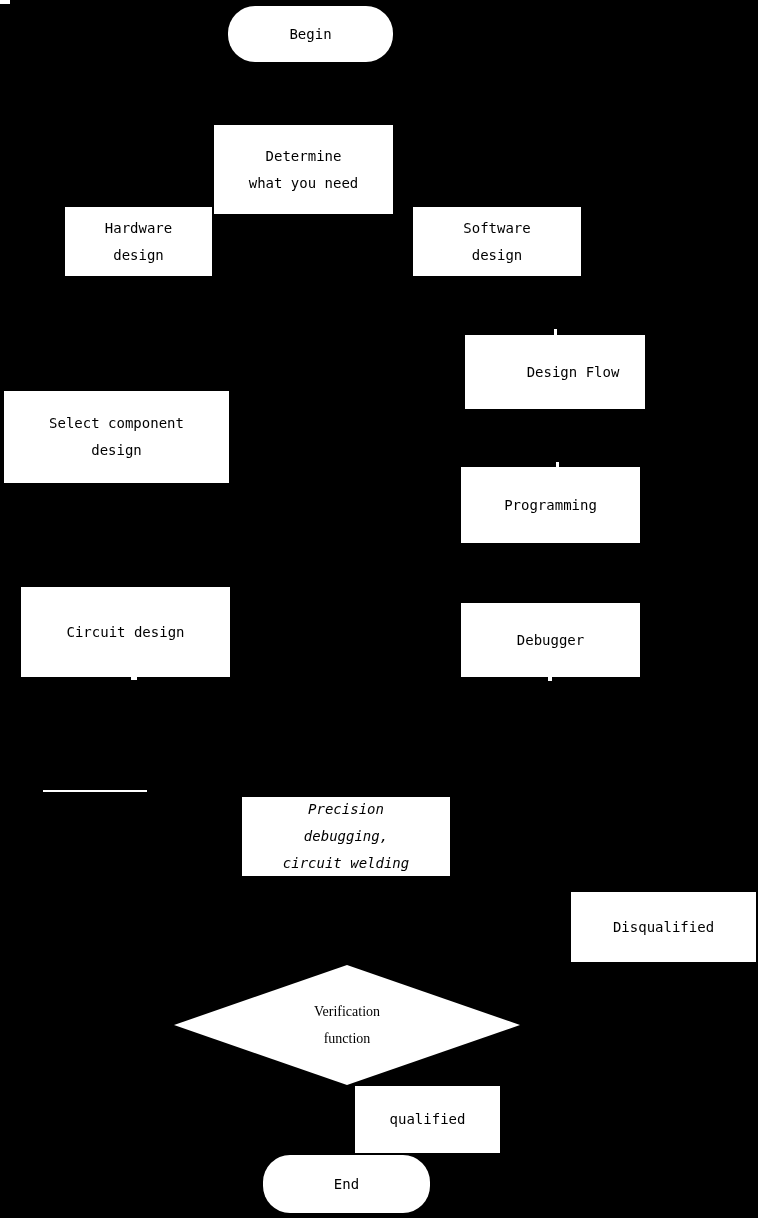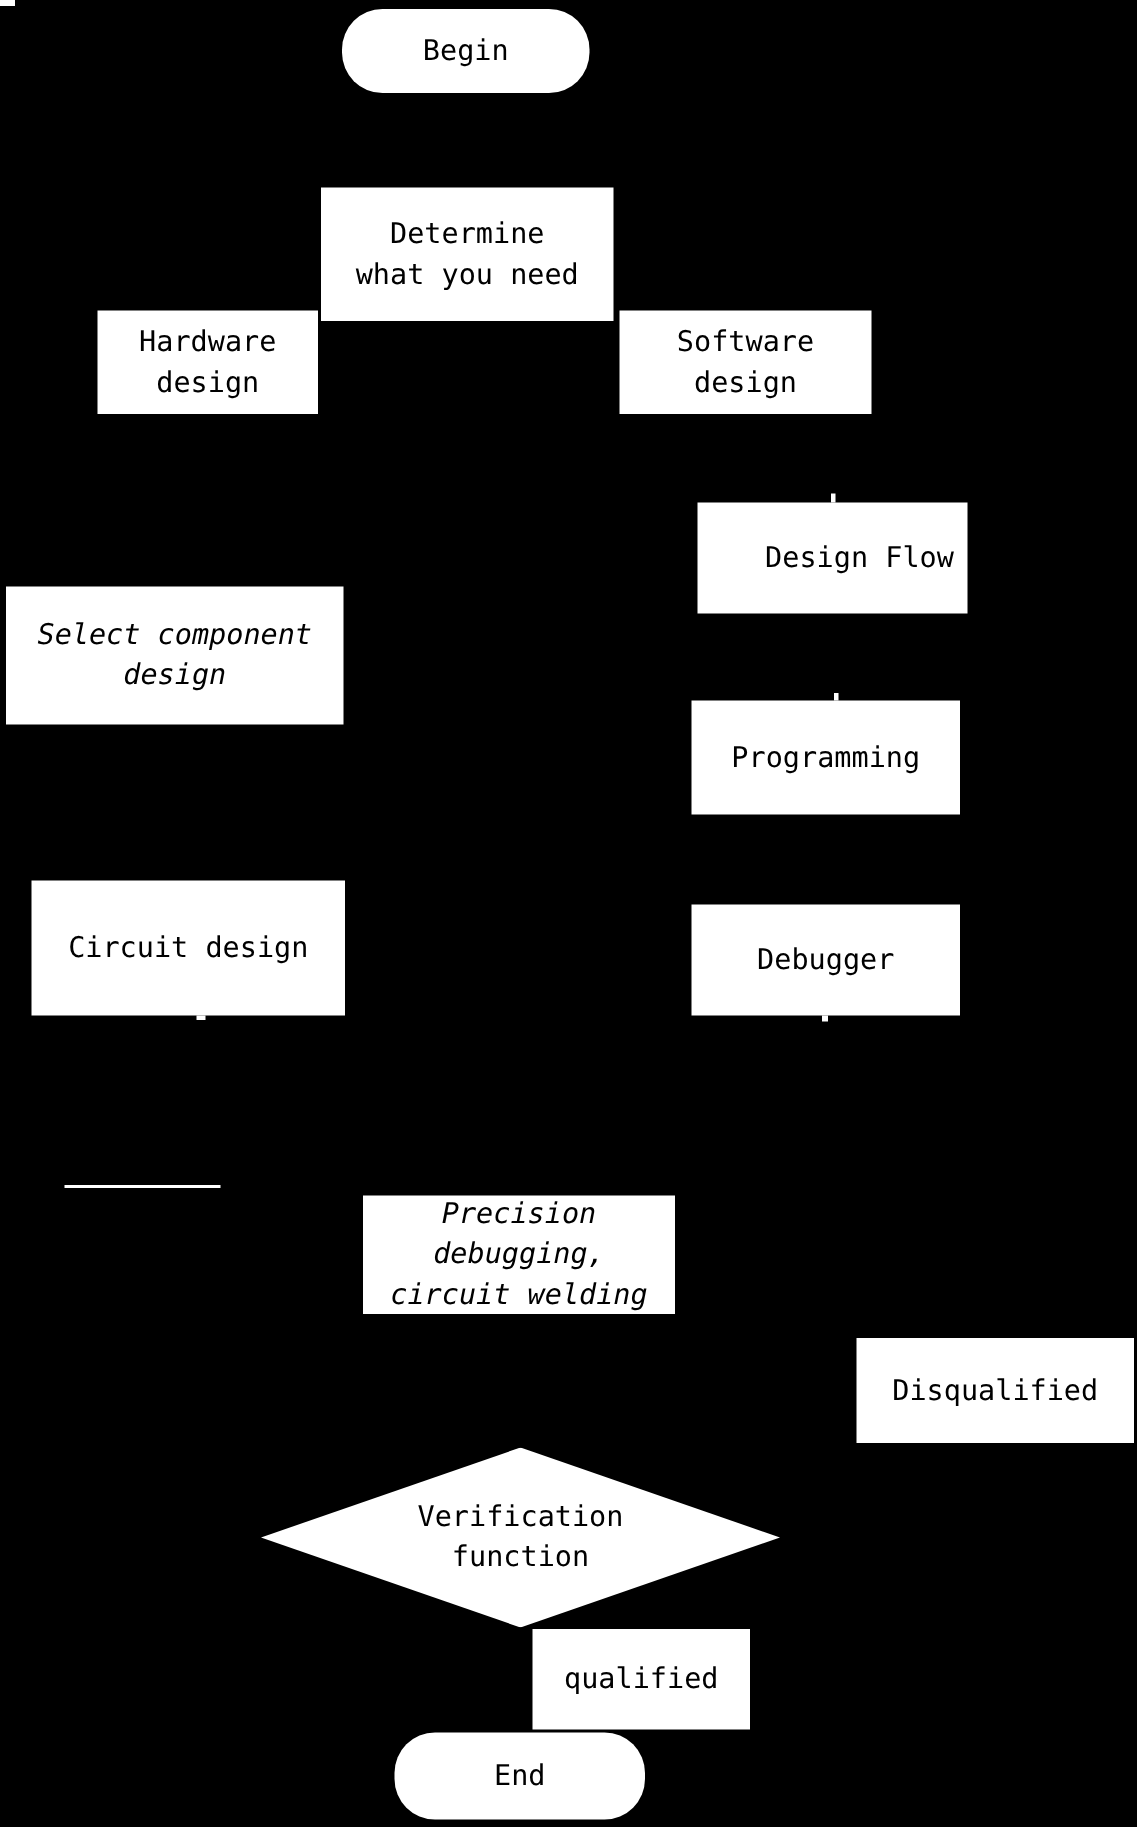--- a/index.html
+++ b/index.html
@@ -24,45 +24,45 @@
   }
   .node {
     position: absolute;
     background: var(--node-fill);
     color: var(--node-text);
     display: flex;
     flex-direction: column;
     align-items: center;
     justify-content: center;
     text-align: right;
-    font-size: 19px;
+    font-size: 14px;
     line-height: 27px;
     white-space: nowrap;
   }
   .terminator { border-radius: 27px; }
   .decision { background: transparent; }
   .decision .diamond-bg {
     position: absolute;
     left: 0; top: 0; right: 0; bottom: 0;
     background: var(--node-fill);
     clip-path: polygon(50% 0, 100% 50%, 50% 100%, 0 50%);
   }
-  .decision .line { position: relative; z-index: 1; }
+  .decision .line { position: relative; z-index: 1; font-family: Liberation Serif, serif; }
   .line { display: block; }
   .stub {
     position: absolute;
     background: var(--node-fill);
   }
   
   #n-begin        { left: 228px; top: 6px;    width: 165px; height: 56px; }
-  #n-determine    { left: 214px; top: 125px;  width: 195px; height: 89px; }
+  #n-determine    { left: 214px; top: 125px;  width: 179px; height: 89px; }
   #n-hardware     { left: 65px;  top: 207px;  width: 147px; height: 69px; }
   #n-software     { left: 413px; top: 207px;  width: 168px; height: 69px; }
   #n-designflow   { left: 465px; top: 335px;  width: 180px; height: 74px; padding-left: 36px; }
-  #n-selectcomp   { left: 4px;   top: 391px;  width: 225px; height: 92px; font-style: italic; }
+  #n-selectcomp   { left: 4px;   top: 391px;  width: 225px; height: 92px; }
   #n-programming  { left: 461px; top: 467px;  width: 179px; height: 76px; }
   #n-circuit      { left: 21px;  top: 587px;  width: 209px; height: 90px; }
   #n-debugger     { left: 461px; top: 603px;  width: 179px; height: 74px; }
   #n-precision    { left: 242px; top: 797px;  width: 208px; height: 79px; font-style: italic; }
   #n-disqualified { left: 571px; top: 892px;  width: 185px; height: 70px; }
   #n-verification { left: 174px; top: 965px;  width: 346px; height: 120px; }
   #n-qualified    { left: 355px; top: 1086px; width: 145px; height: 67px; }
   #n-end          { left: 263px; top: 1155px; width: 167px; height: 58px; }
   
   #stub-designflow-top  { left: 554px; top: 329px; width: 3px; height: 6px; }

